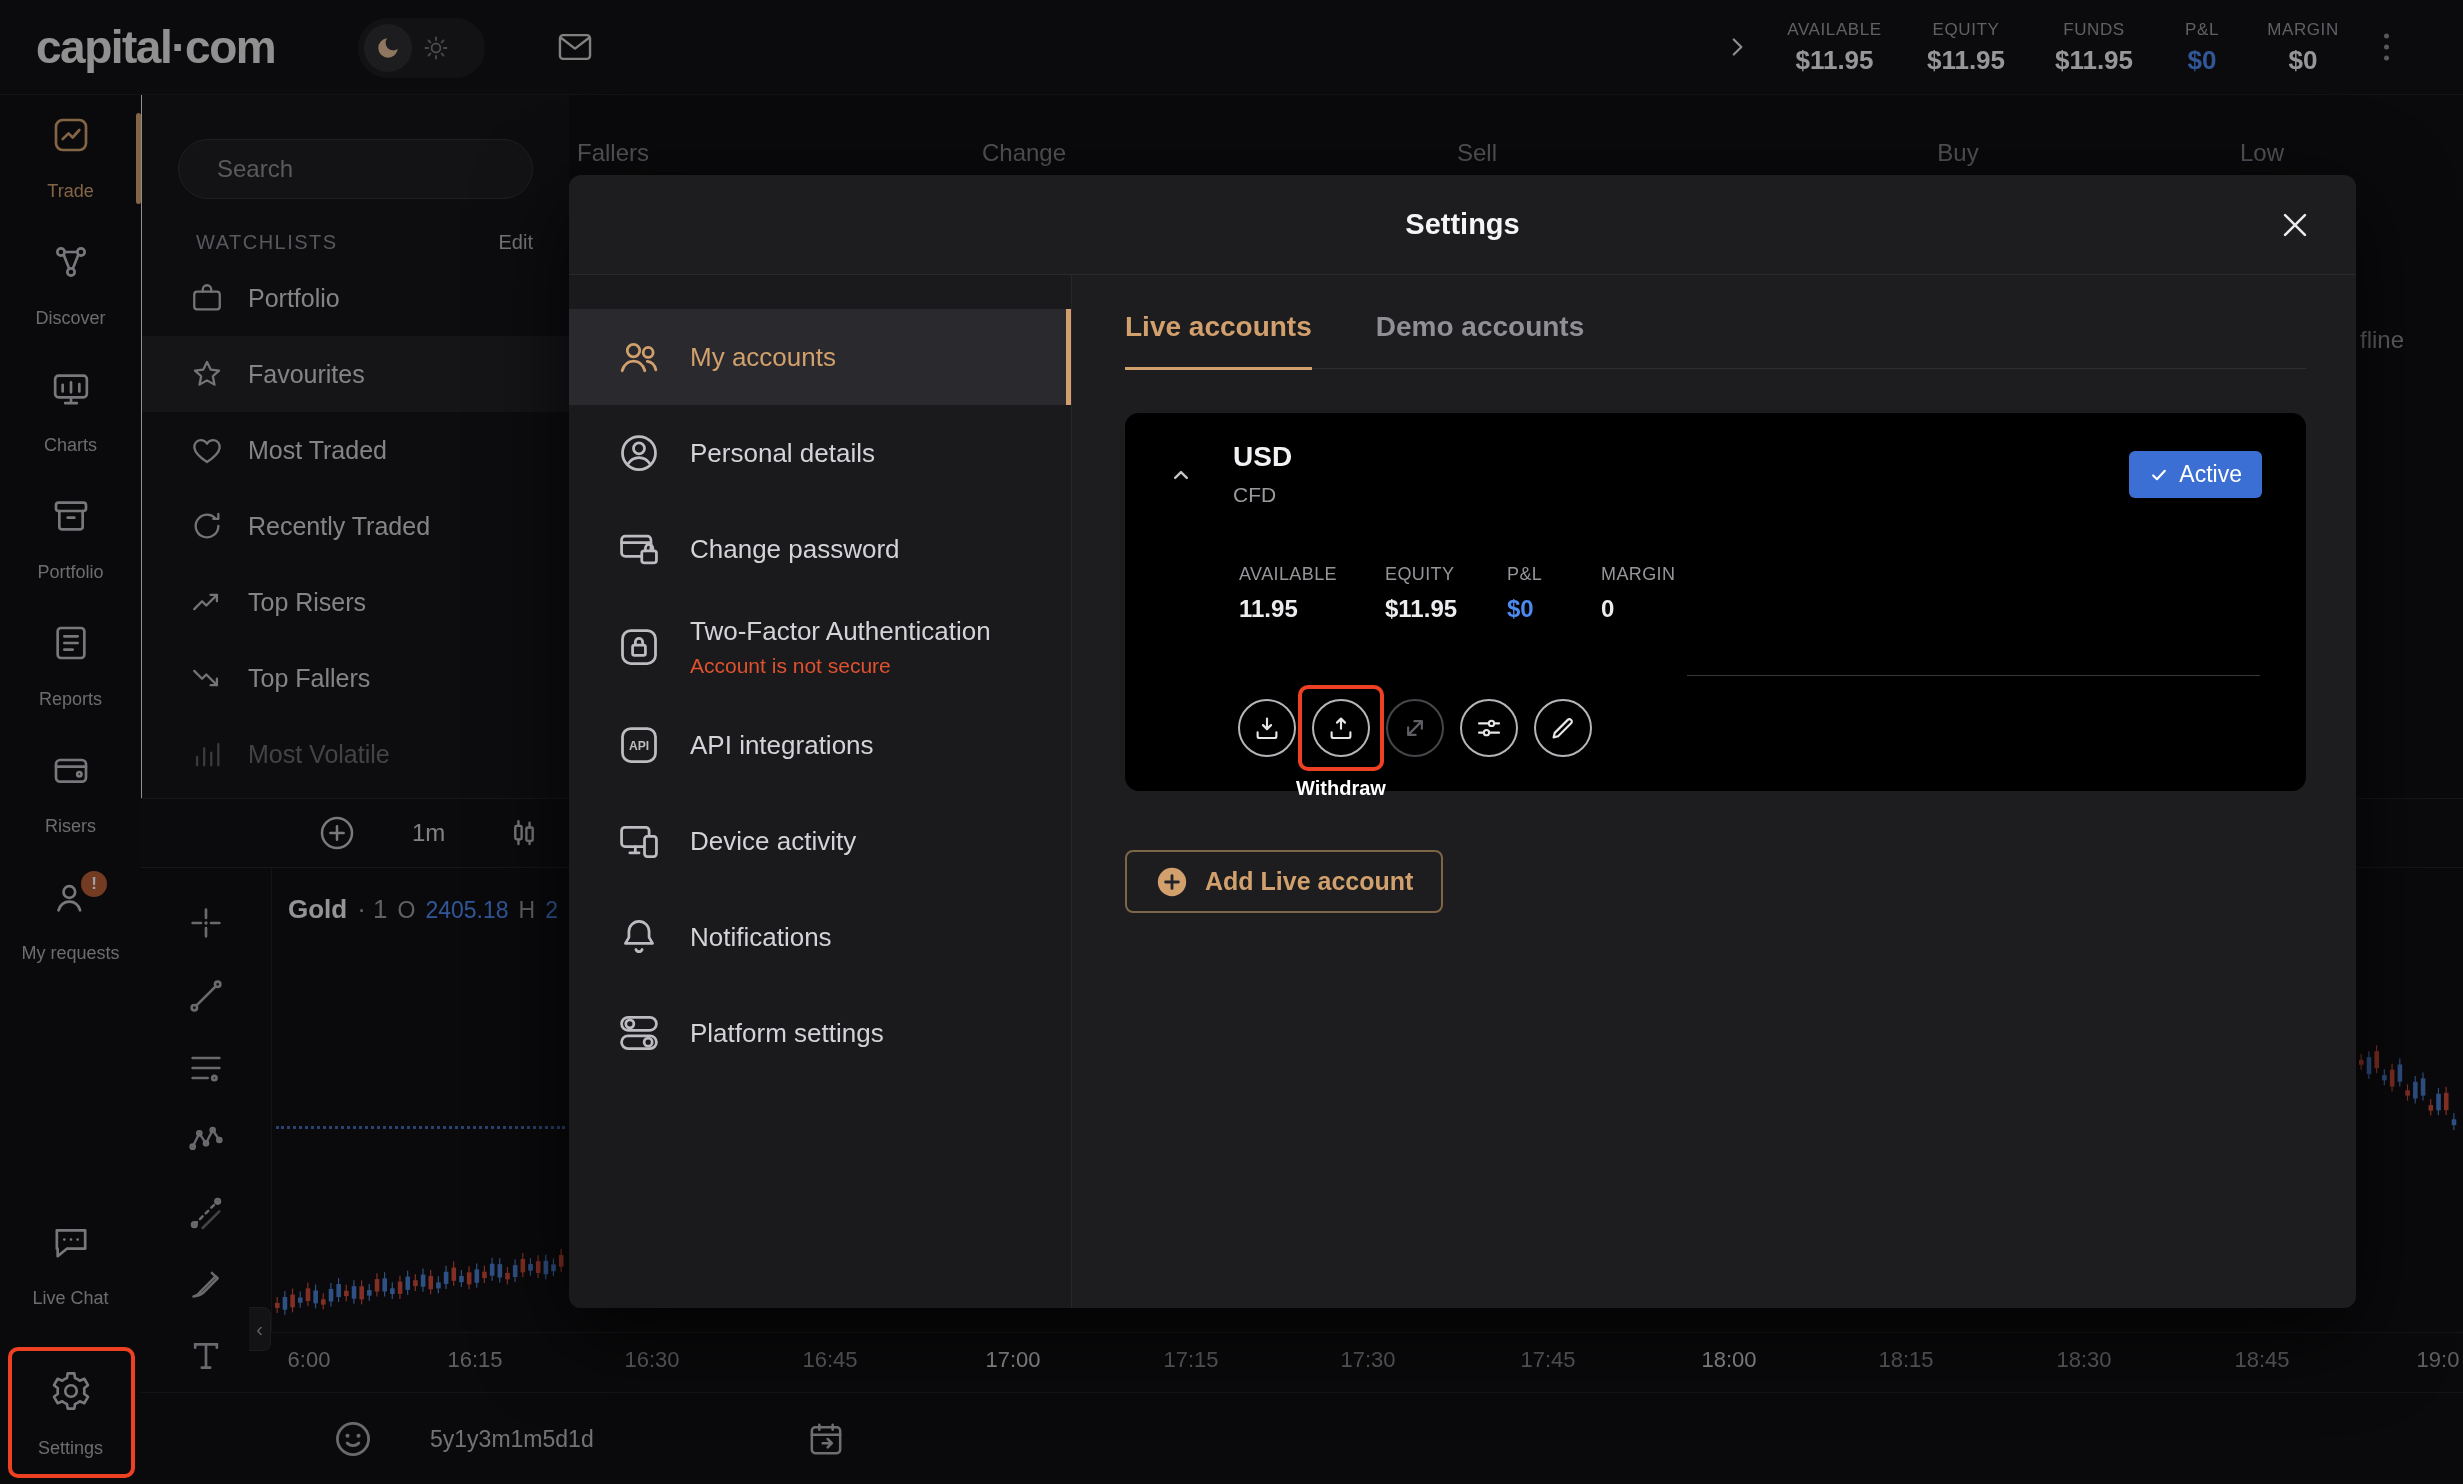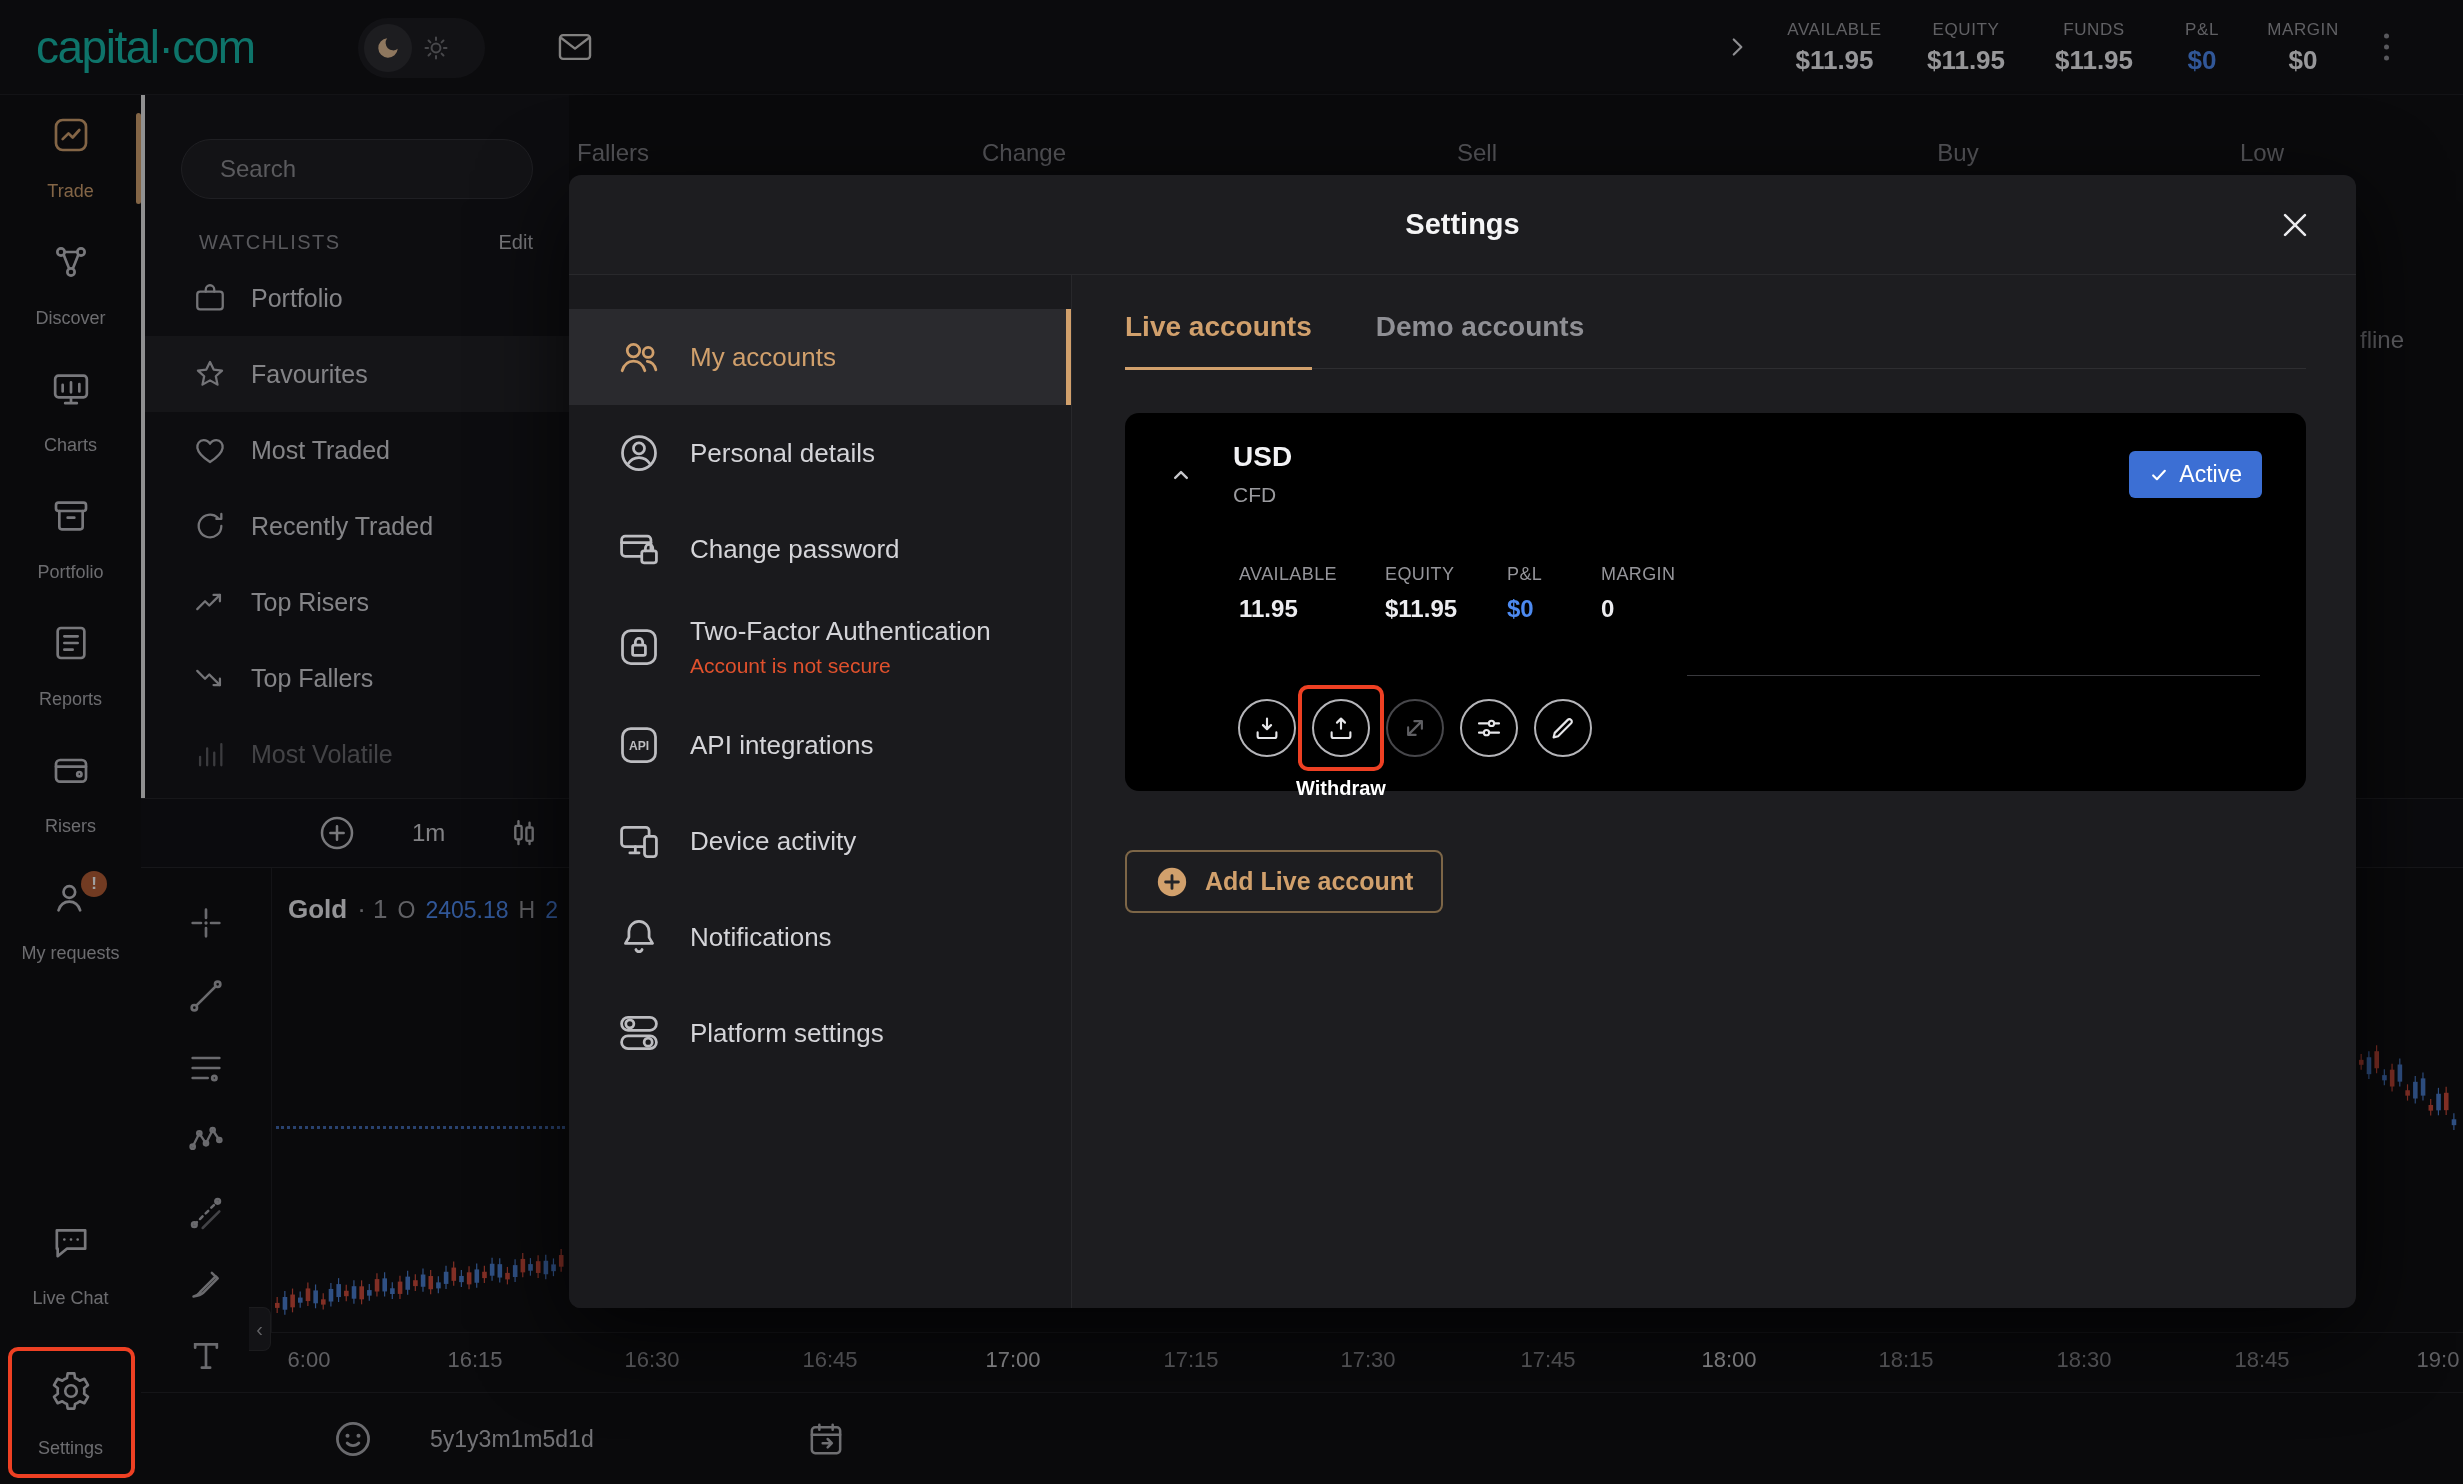--- a/index.html
+++ b/index.html
@@ -1,21 +1,21 @@
 <!DOCTYPE html>
 <html style="--accent: #d1a06c; --blue: #4d8af0; --badge: #3c6fd4; --warning: #e0512d; --annotation: #ee4023; --candle_red: #cf4a38; --candle_blue: #4a7fd0;"><head>
 <meta charset="utf-8">
 <style>
   *{margin:0;padding:0;box-sizing:border-box}
   html,body{background:#0b0b0d;font-family:"Liberation Sans",sans-serif}
   .app{position:relative;width:2464px;height:1485px;overflow:hidden;background:#0d0d0f;color:#d6d6da}
   svg{display:block}
   
   .topbar{position:absolute;left:0;top:0;width:2464px;height:95px;background:#0f0f11;border-bottom:1px solid #1c1c1f;z-index:1}
-  .logo{position:absolute;left:36px;top:50%;transform:translateY(-50%);font-size:46px;font-weight:400;color:#14b8a6;letter-spacing:-1.5px}
+  .logo{position:absolute;left:36px;top:50%;transform:translateY(-50%);font-size:46px;font-weight:700;color:#e5e5e5;letter-spacing:-1.5px}
   .theme-toggle{position:absolute;left:358px;top:18px;width:127px;height:60px;border-radius:30px;background:#1b1b1e;display:flex;align-items:center}
   .moon-wrap{width:48px;height:48px;margin-left:6px;border-radius:50%;background:#2c2c30;display:flex;align-items:center;justify-content:center}
   .sun-wrap{margin-left:10px;color:#717175}
   .mail{position:absolute;left:553px;top:50%;transform:translateY(-50%);color:#cfcdca}
   .hdr-chev{position:absolute;left:1724px;top:50%;transform:translateY(-50%);color:#e3e3e6}
   .hdr-stats{position:absolute;left:1781px;top:0;height:95px;display:flex;align-items:center;gap:28px}
   .stat{text-align:center}
   .stat .lbl{font-size:17px;color:#98989c;letter-spacing:0.6px;white-space:nowrap}
   .stat .val{font-size:26px;font-weight:700;color:#f1f1f3;margin-top:5px}
   .stat.pl .val{color:var(--blue)}
@@ -25,21 +25,21 @@
   .sidebar{position:absolute;left:0;top:95px;width:141px;bottom:0;background:#0e0e10;z-index:1}
   .side-item{position:relative;height:127px;display:flex;flex-direction:column;align-items:center;justify-content:center;gap:26px;font-size:18px;color:#ababaf;cursor:pointer}
   .side-item .si{color:#bfbfc3}
   .side-item.active{color:var(--accent)}
   .side-item.active .si{color:var(--accent)}
   .side-accent{position:absolute;right:0;top:18px;bottom:18px;width:5px;border-radius:3px;background:var(--accent)}
   .side-item.abs-b{position:absolute;left:0;width:141px}
   .req-badge{position:absolute;top:14px;right:34px;width:26px;height:26px;border-radius:50%;background:#b55c32;color:#fff;font-size:17px;font-weight:700;display:flex;align-items:center;justify-content:center}
   .mi-wrap{position:relative}
   
-  .watchlist{position:absolute;left:141px;top:95px;width:428px;height:703px;background:#121215;border-left:4px solid #e5e5e5;overflow:hidden;z-index:1}
+  .watchlist{position:absolute;left:141px;top:95px;width:428px;height:703px;background:#121215;border-left:1px solid #e5e5e5;overflow:hidden;z-index:1}
   .search{margin:44px 36px 0;height:60px;border-radius:30px;background:#1c1c1f;border:1px solid #303034;display:flex;align-items:center;padding:0 22px;gap:16px;color:#8e8e92}
   .search input{flex:1;background:transparent;border:none;outline:none;color:#d6d6da;font-size:24px;font-family:"Liberation Sans",sans-serif}
   .search input::placeholder{color:#8e8e92}
   .wl-head{margin:32px 20px 6px 54px;display:flex;justify-content:space-between;align-items:flex-end}
   .wl-title{font-size:20px;color:#8b8b90;letter-spacing:1.5px}
   .wl-edit{font-size:20px;color:#bcbcc0;cursor:pointer;margin-right:16px}
   .wl-item{height:76px;display:flex;align-items:center;gap:24px;padding-left:48px;font-size:25px;color:#d2d2d6;cursor:pointer}
   .wl-item .wi{color:#b9b9bd}
   .wl-item.sel{background:#1f1f23}
   .wl-item.dim{opacity:.45}

